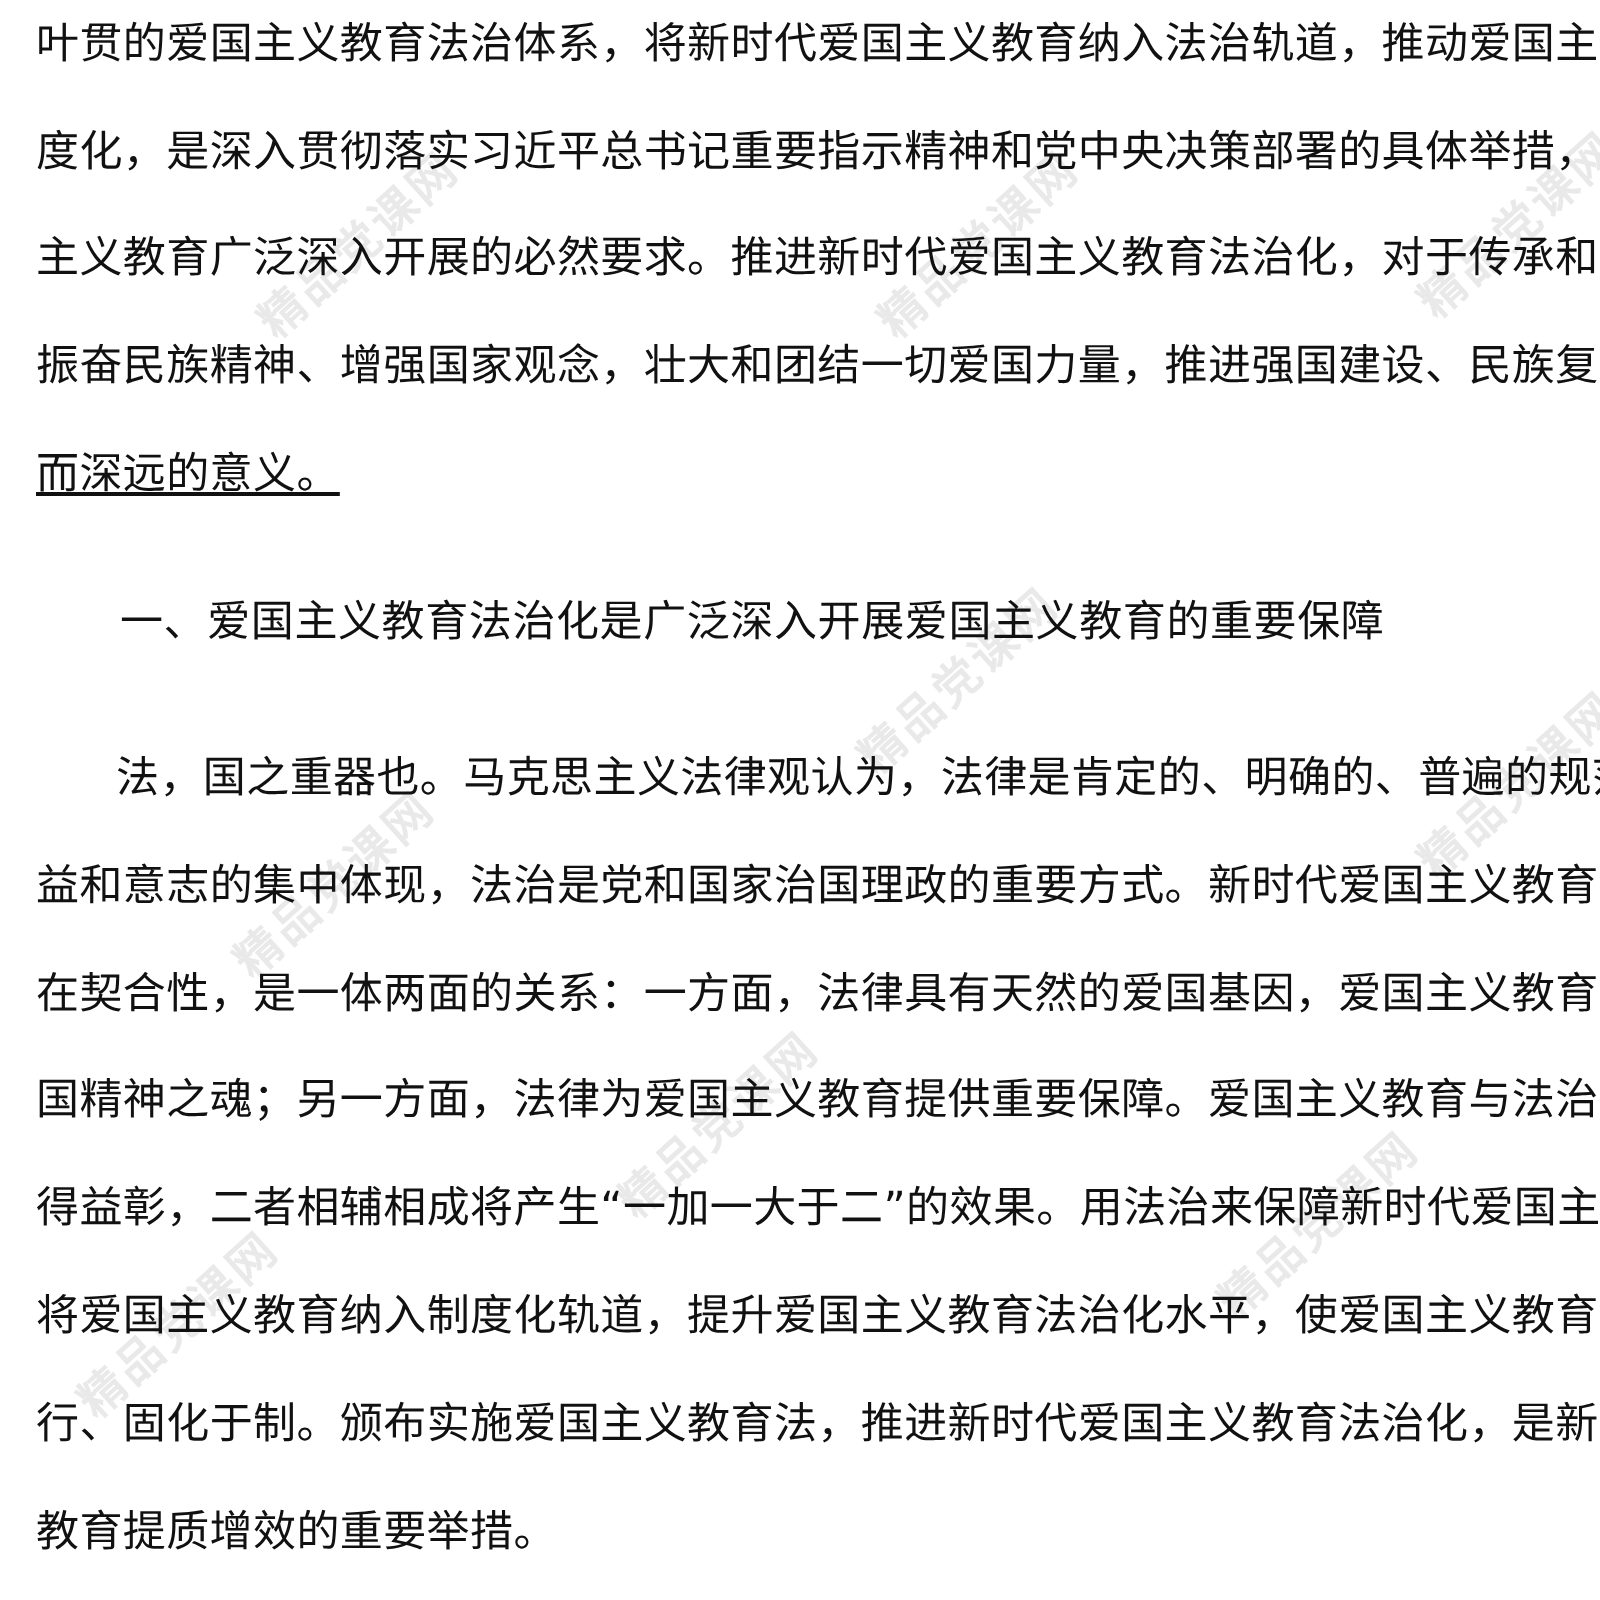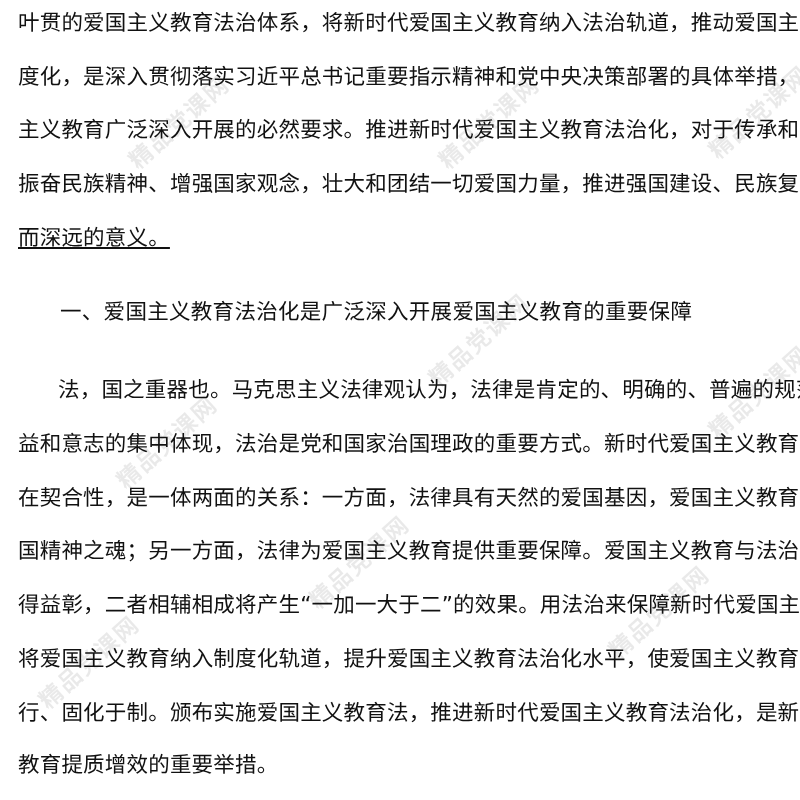--- a/index.html
+++ b/index.html
@@ -530,17 +530,17 @@
           <span>教</span>
           <span>育</span>
           <span>法</span>
           <span>治</span>
           <span>化</span>
           <span>，</span>
           <span>是</span>
           <span>新</span>
           <span>时</span>
         </div>
-        <div class="doc-line last-line" style="top: 756px; font-family: Liberation Mono, monospace;">教育提质增效的重要举措。</div>
+        <div class="doc-line last-line" style="top: 756px;">教育提质增效的重要举措。</div>
       </div>
     </div>
 
 </div>
 
 </body></html>

